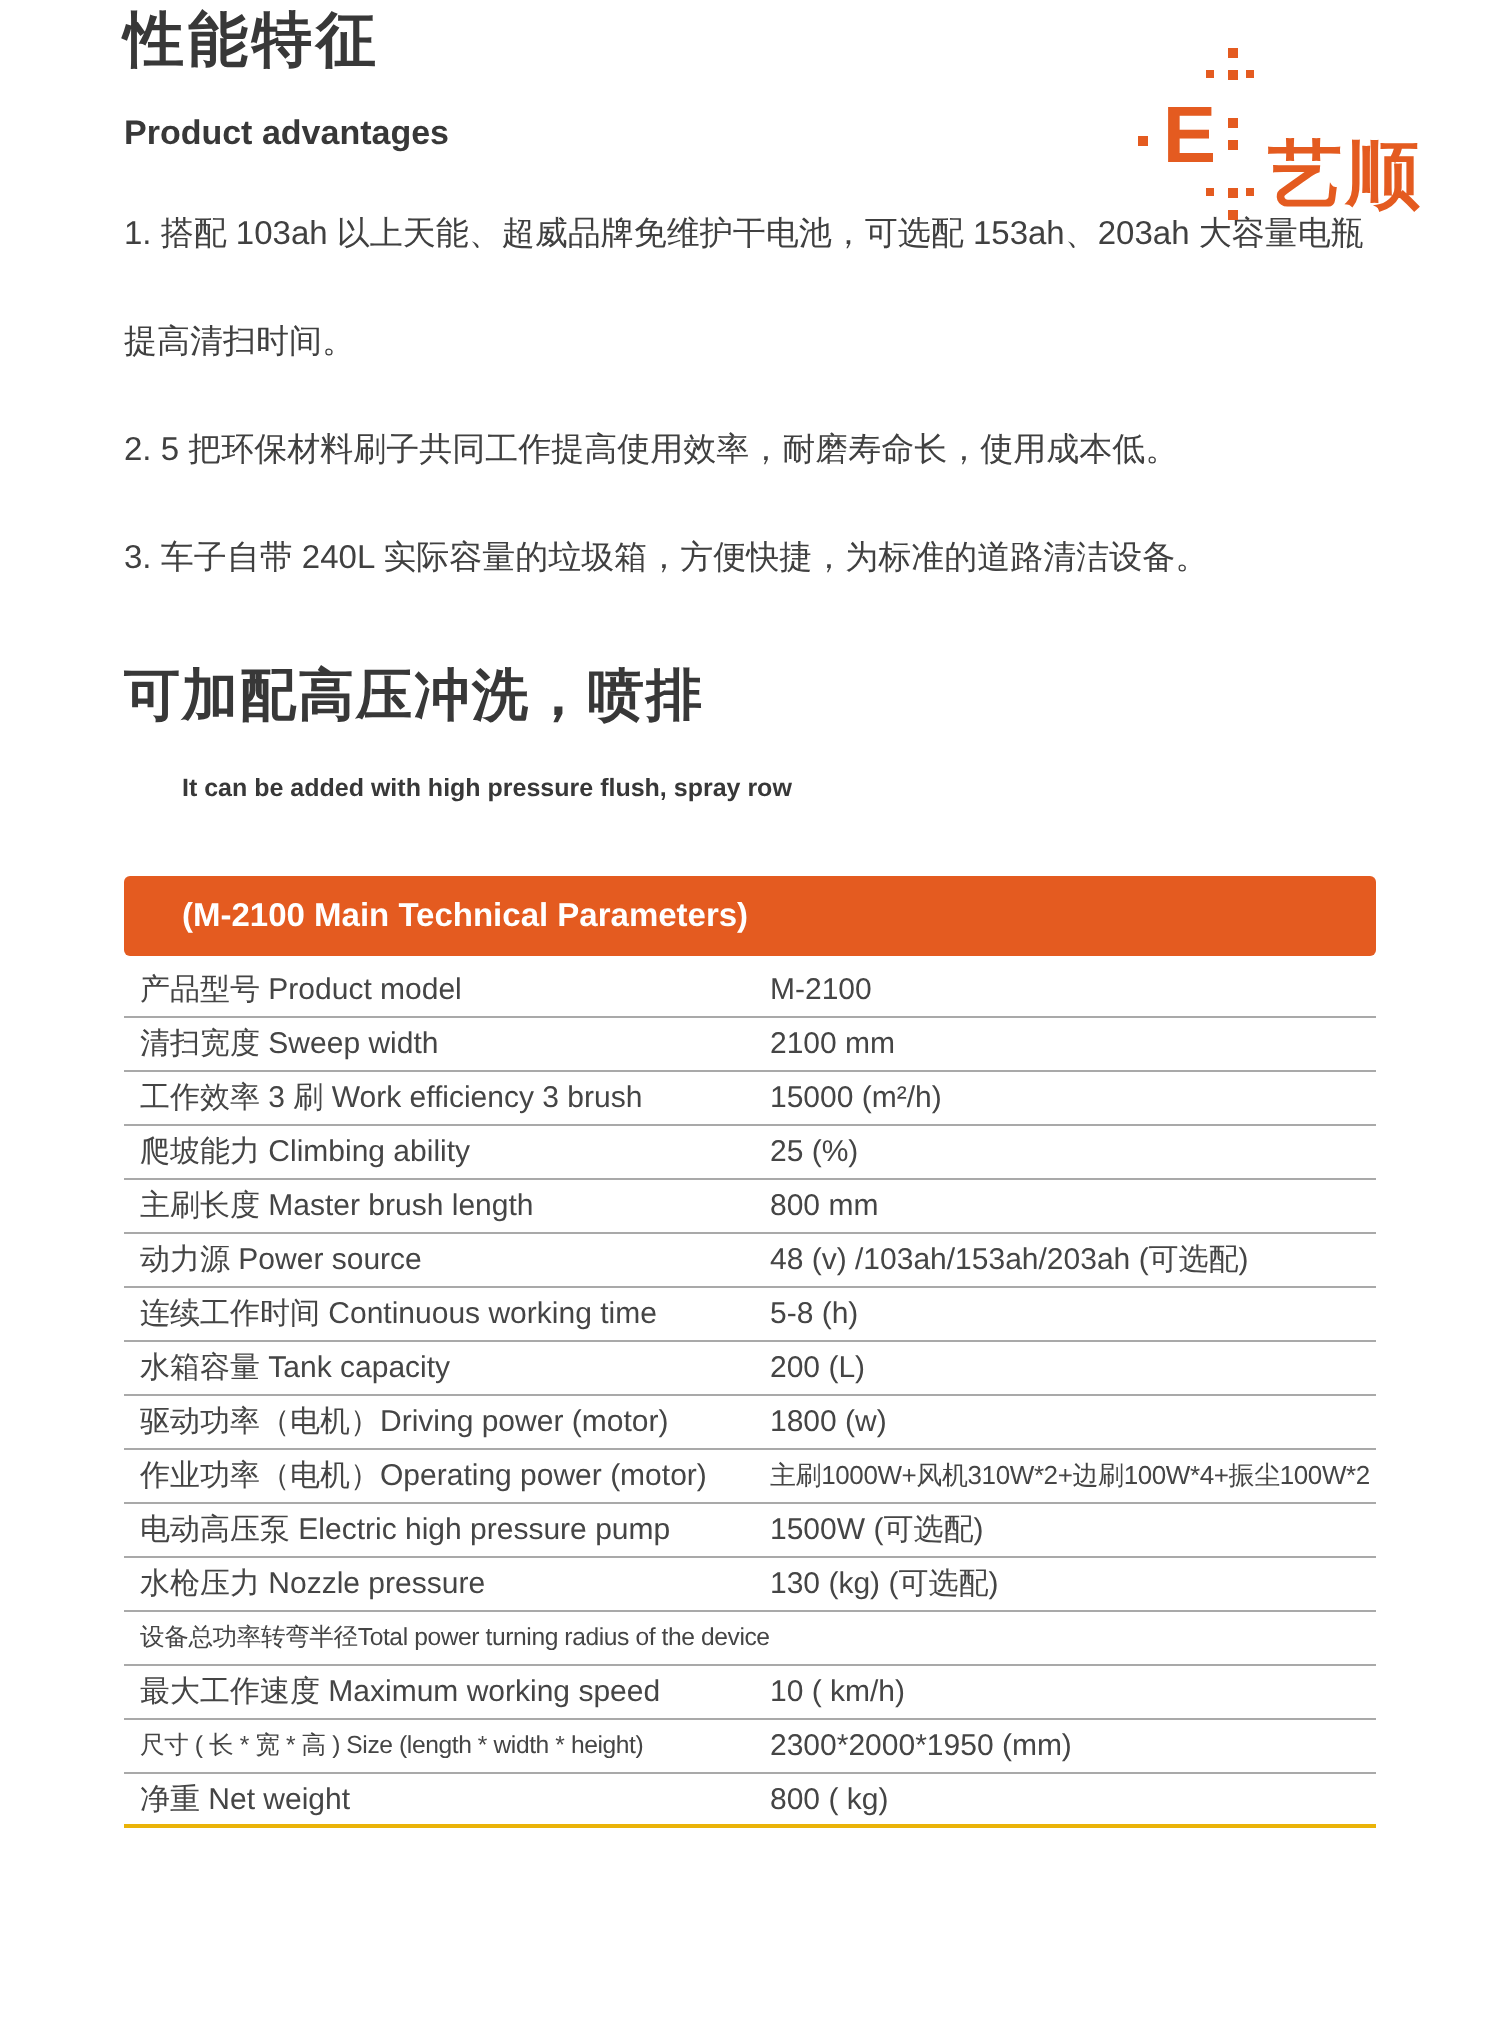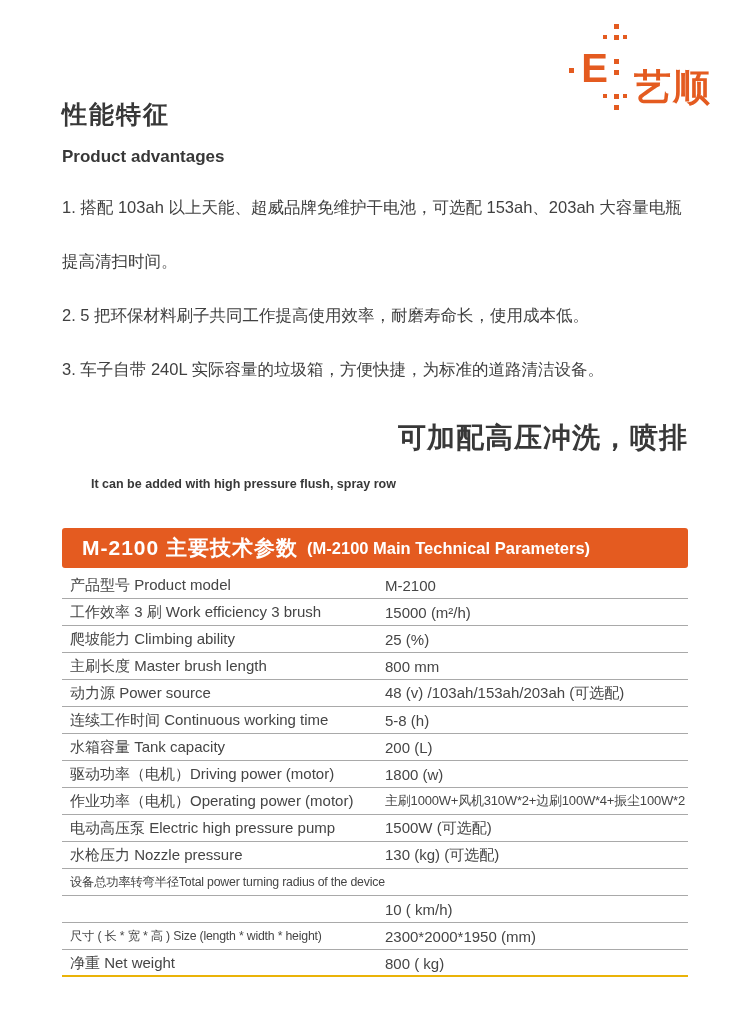--- a/index.html
+++ b/index.html
@@ -38,25 +38,25 @@
   .d4{width:4px;height:4px;left:14px;top:-11px;}
   .d5{width:5px;height:5px;left:5px;top:13px;}
   .d6{width:5px;height:5px;left:5px;top:24px;}
   .d7{width:4px;height:4px;left:-6px;top:48px;}
   .d8{width:5px;height:5px;left:5px;top:48px;}
   .d9{width:4px;height:4px;left:14px;top:48px;}
   .d10{width:5px;height:5px;left:5px;top:59px;}
   .lg-cn{font-size:37px;margin-left:10px;letter-spacing:2px;margin-top:40px;}
 
   
-  .h1-cn{font-size:25px;font-weight:bold;color:var(--heading);margin-top:98px;letter-spacing:2px;}
+  .h1-cn{font-size:30px;font-weight:bold;color:var(--heading);letter-spacing:2px;}
   .h1-en{font-size:17px;font-weight:bold;color:var(--heading);margin-top:16px;}
   .advantages{margin-top:13px;font-size:16.5px;line-height:54px;color:var(--body);max-width:636px;}
   .advantages p{margin:0;}
-  .h2-cn{font-size:28px;font-weight:bold;color:var(--heading);margin-top:23px;letter-spacing:1px;text-align:right;}
+  .h2-cn{font-size:28px;font-weight:bold;color:var(--heading);margin-top:23px;letter-spacing:1px;}
   .h2-en{font-size:12.5px;font-weight:bold;color:var(--heading);margin-top:20px;padding-left:29px;}
 
   
   .spec-bar{
     margin-top:37px;
     height:40px;
     background:var(--accent);
     border-radius:3px;
     display:flex;align-items:center;
     padding-left:20px;
@@ -110,28 +110,31 @@
     <div class="advantages">
       <p>1. 搭配 103ah 以上天能、超威品牌免维护干电池，可选配 153ah、203ah 大容量电瓶提高清扫时间。</p>
       <p>2. 5 把环保材料刷子共同工作提高使用效率，耐磨寿命长，使用成本低。</p>
       <p>3. 车子自带 240L 实际容量的垃圾箱，方便快捷，为标准的道路清洁设备。</p>
     </div>
 
     <div class="h2-cn">可加配高压冲洗，喷排</div>
     <div class="h2-en">It can be added with high pressure flush, spray row</div>
 
     <div class="spec-bar">
-      <span class="cn">M-2100 主要技术参数</span>
       <span class="en">(M-2100 Main Technical Parameters)</span>
     </div>
 
     <div class="spec-body">
         <div class="spec-row">
           <span class="spec-label">产品型号 Product model</span>
           <span class="spec-value">M-2100</span>
+        </div>
+        <div class="spec-row">
+          <span class="spec-label">清扫宽度 Sweep width</span>
+          <span class="spec-value">2100 mm</span>
         </div>
         <div class="spec-row">
           <span class="spec-label">工作效率 3 刷 Work efficiency 3 brush</span>
           <span class="spec-value">15000 (m²/h)</span>
         </div>
         <div class="spec-row">
           <span class="spec-label">爬坡能力 Climbing ability</span>
           <span class="spec-value">25 (%)</span>
         </div>
         <div class="spec-row">
@@ -163,20 +166,21 @@
           <span class="spec-value">1500W (可选配)</span>
         </div>
         <div class="spec-row">
           <span class="spec-label">水枪压力 Nozzle pressure</span>
           <span class="spec-value">130 (kg)  (可选配)</span>
         </div>
         <div class="spec-row">
           <span class="spec-label condensed">设备总功率转弯半径Total power turning radius of the device</span>
         </div>
         <div class="spec-row">
+          <span class="spec-label">最大工作速度 Maximum working speed</span>
           <span class="spec-value">10 ( km/h)</span>
         </div>
         <div class="spec-row">
           <span class="spec-label condensed">尺寸 ( 长 * 宽 * 高 ) Size (length * width * height)</span>
           <span class="spec-value">2300*2000*1950 (mm)</span>
         </div>
         <div class="spec-row">
           <span class="spec-label">净重 Net weight</span>
           <span class="spec-value">800 ( kg)</span>
         </div>

